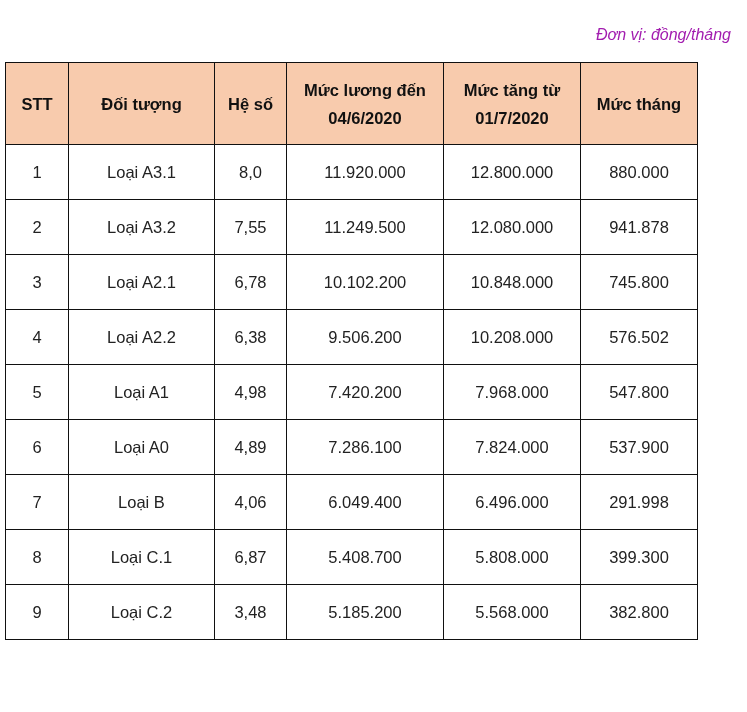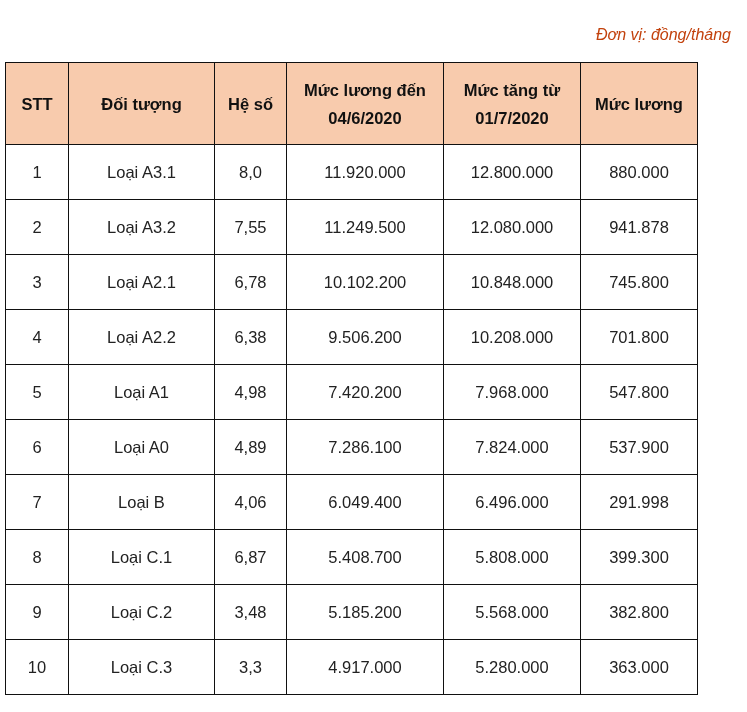--- a/index.html
+++ b/index.html
@@ -14,21 +14,21 @@
     overflow: hidden;
     font-family: "Liberation Sans", "DejaVu Sans", sans-serif;
     color: #1a1a1a;
   }
   .unit-note {
     position: absolute;
     top: 26px;
     right: 16px;
     font-size: 16px;
     font-style: italic;
-    color: #c2410c;
+    color: #a21caf;
     white-space: nowrap;
   }
   table.salary-table {
     position: absolute;
     left: 5px;
     top: 62px;
     border-collapse: collapse;
     table-layout: fixed;
     width: 692px;
   }
@@ -80,21 +80,21 @@
       <th><span>Đối tượng</span></th>
       <th><span>Hệ số</span></th>
       <th>
         <span>Mức lương đến</span><br>
         <span>04/6/2020</span>
       </th>
       <th>
         <span>Mức tăng từ</span><br>
         <span>01/7/2020</span>
       </th>
-      <th><span>Mức lương</span></th>
+      <th><span>Mức tháng</span></th>
     </tr>
   </thead>
   <tbody id="table-body">
   <tr>
         <td>1</td>
         <td>Loại A3.1</td>
         <td>8,0</td>
         <td>11.920.000</td>
         <td>12.800.000</td>
         <td>880.000</td>
@@ -114,21 +114,21 @@
         <td>10.102.200</td>
         <td>10.848.000</td>
         <td>745.800</td>
       </tr>
       <tr>
         <td>4</td>
         <td>Loại A2.2</td>
         <td>6,38</td>
         <td>9.506.200</td>
         <td>10.208.000</td>
-        <td>701.800</td>
+        <td>576.502</td>
       </tr>
       <tr>
         <td>5</td>
         <td>Loại A1</td>
         <td>4,98</td>
         <td>7.420.200</td>
         <td>7.968.000</td>
         <td>547.800</td>
       </tr>
       <tr>
@@ -156,22 +156,14 @@
         <td>399.300</td>
       </tr>
       <tr>
         <td>9</td>
         <td>Loại C.2</td>
         <td>3,48</td>
         <td>5.185.200</td>
         <td>5.568.000</td>
         <td>382.800</td>
       </tr>
-      <tr>
-        <td>10</td>
-        <td>Loại C.3</td>
-        <td>3,3</td>
-        <td>4.917.000</td>
-        <td>5.280.000</td>
-        <td>363.000</td>
-      </tr>
     </tbody>
 </table>
 
 </body></html>

